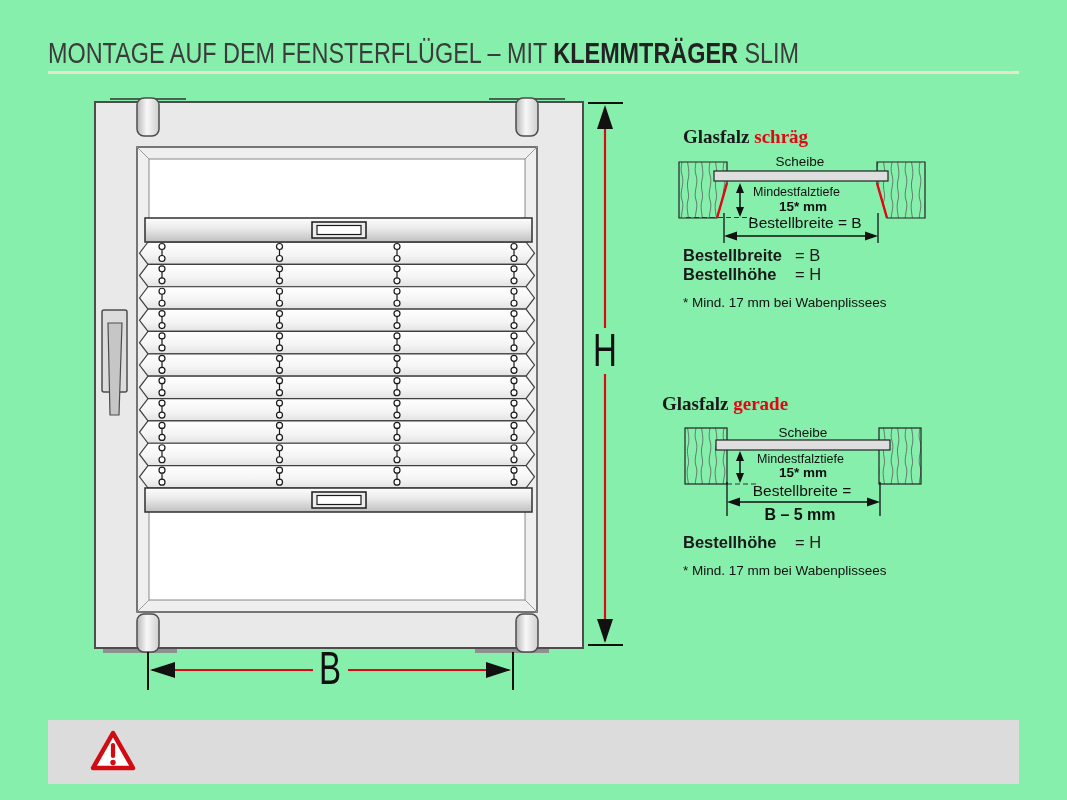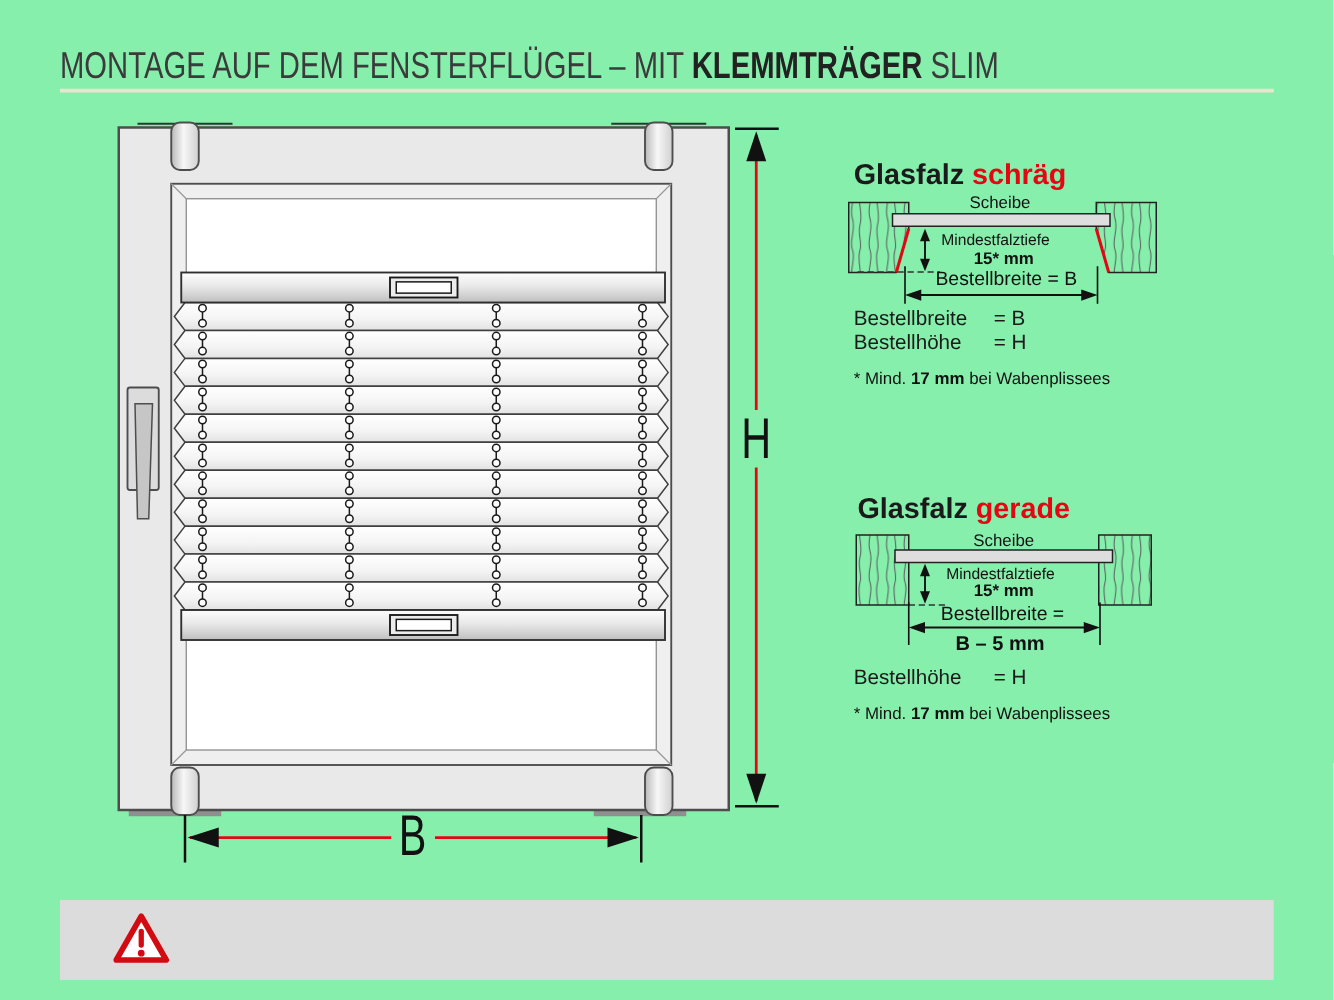--- a/index.html
+++ b/index.html
@@ -7,29 +7,29 @@
           font-family:"Liberation Sans", sans-serif;color:#1a1a1a;}
   .abs{position:absolute;}
 
   
   #title{left:48px;top:36px;white-space:nowrap;font-size:30px;color:#3b3b3b;
          transform:scaleX(.78);transform-origin:left center;letter-spacing:0;}
   #title .bold{font-weight:bold;color:#222;}
   #divider{left:48px;top:71px;width:971px;height:3px;background:#e9e6cf;}
 
   
-  .diag-heading{font-size:23px;font-weight:bold;white-space:nowrap;}
+  .diag-heading{font-size:19px;font-weight:bold;white-space:nowrap;font-family:Liberation Serif, serif;}
   .diag-heading .accent{color:#e30613;}
   #heading-schraeg{left:683px;top:126px;}
-  #heading-gerade{left:686px;top:393px;}
+  #heading-gerade{left:662px;top:393px;}
 
   
   .spec-block{font-size:16.5px;line-height:19px;white-space:nowrap;}
-  .spec-label{display:inline-block;width:112px;font-weight:normal;}
-  .spec-bold{font-weight:bold;}
+  .spec-label{display:inline-block;width:112px;font-weight:bold;}
+  .spec-bold{font-weight:normal;}
   .spec-note{margin-top:9px;font-size:13.5px;color:#111;}
   #specs-schraeg{left:683px;top:246px;}
   #specs-gerade{left:683px;top:533px;}
 
   
   #warning-bar{left:48px;top:720px;width:971px;height:64px;background:#dcdcdc;}
   #warning-icon{position:absolute;left:42px;top:9px;}
   #warning-text{position:absolute;left:89px;top:7px;width:845px;
                 font-size:16.5px;line-height:25px;color:#3a3a3a;}
   #warning-text b{color:#222;}

